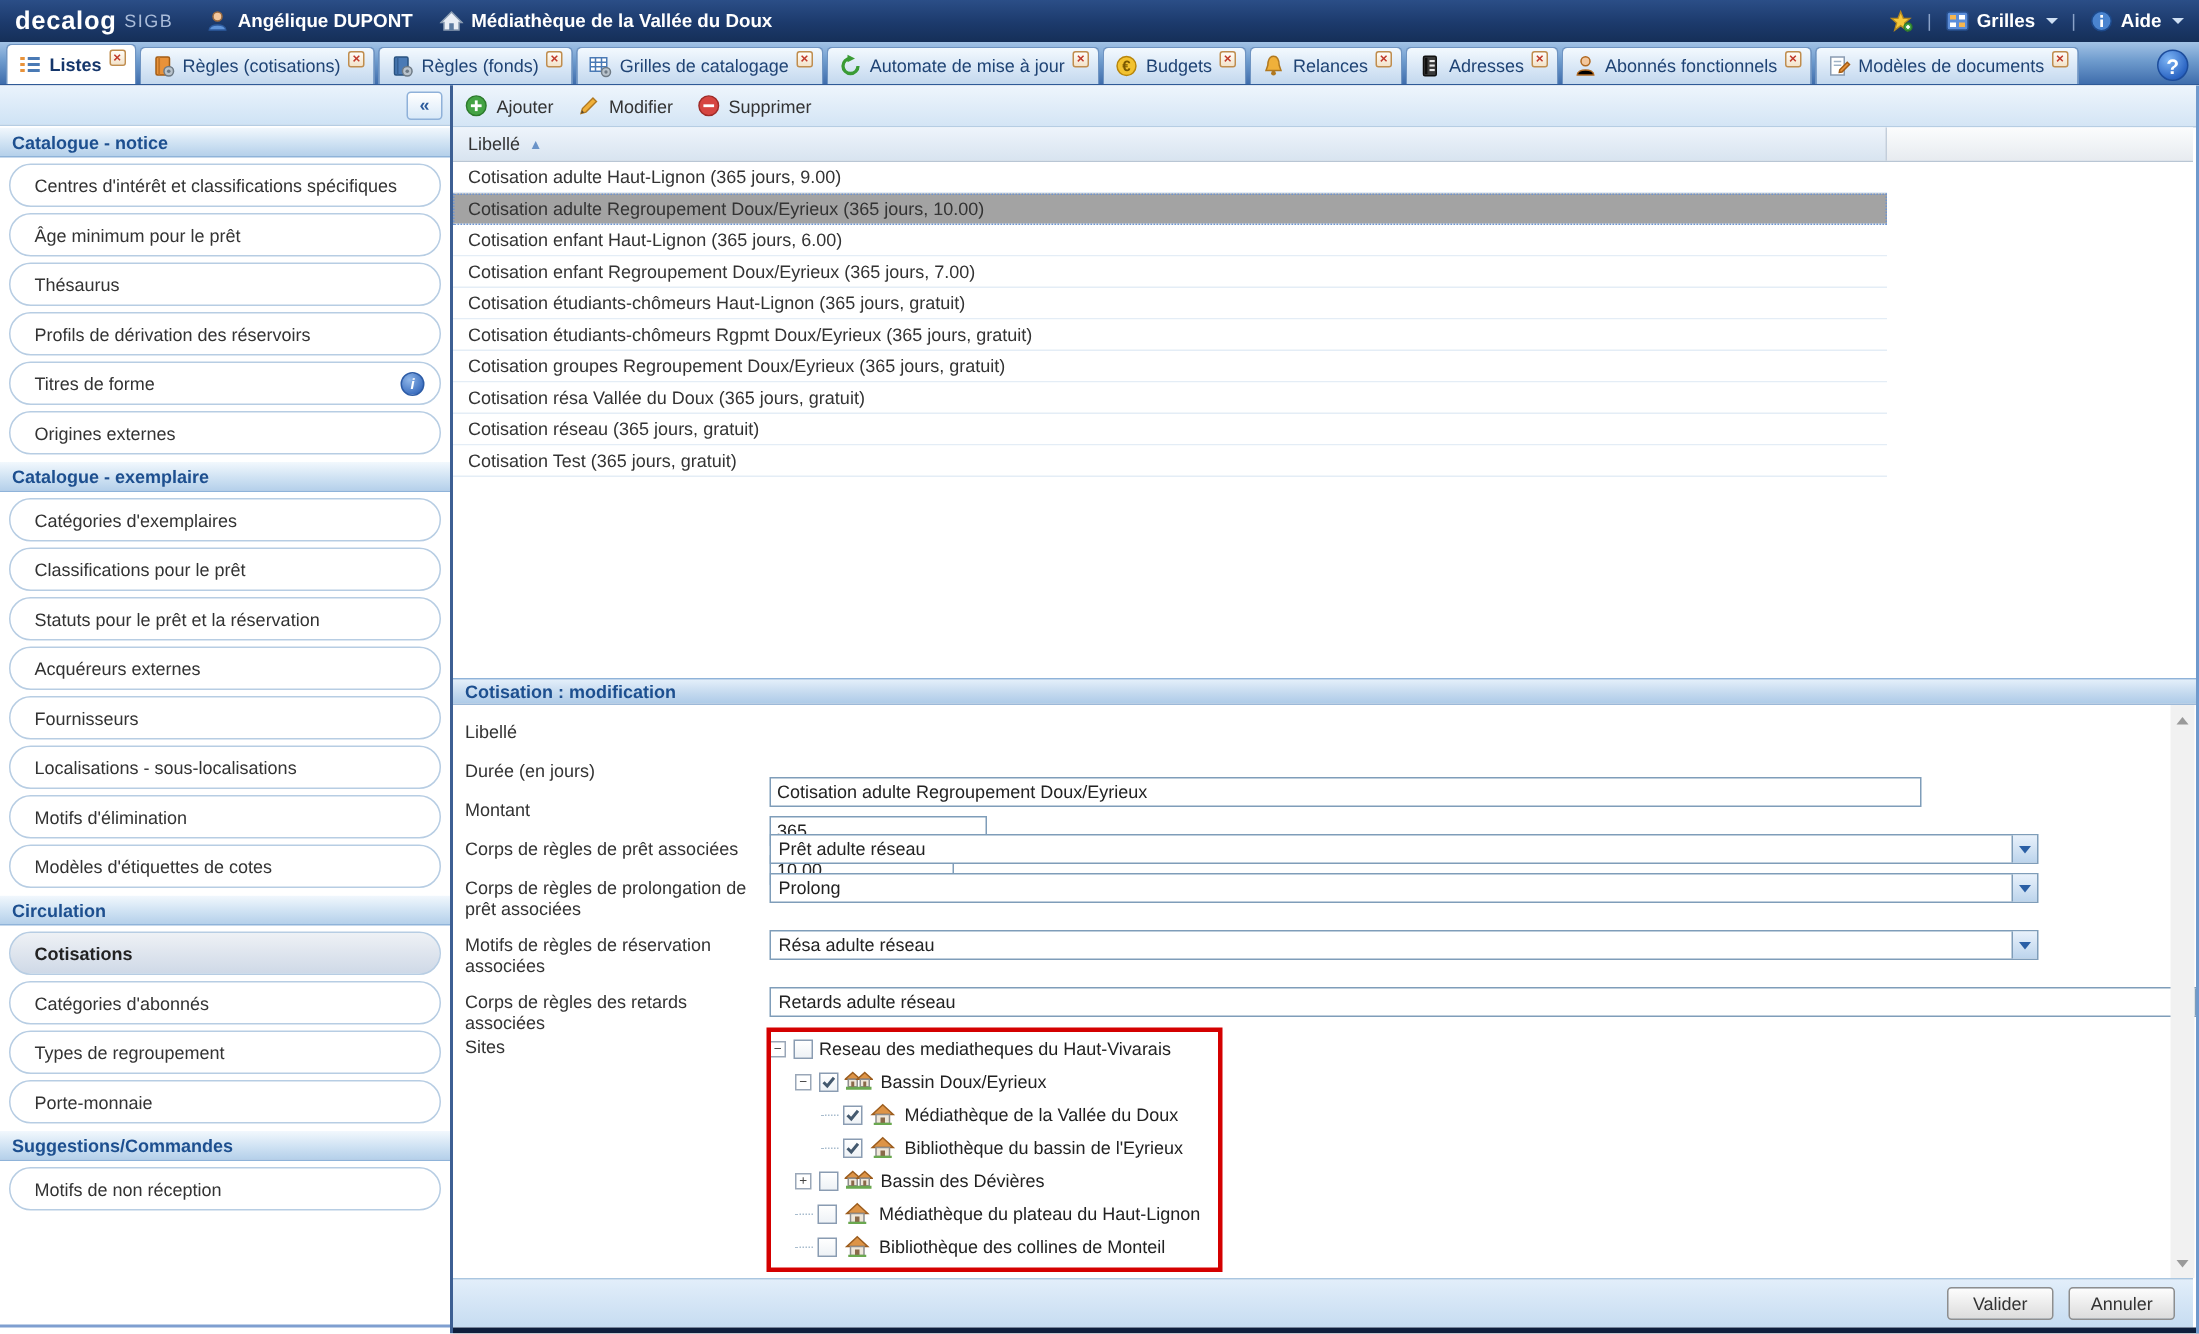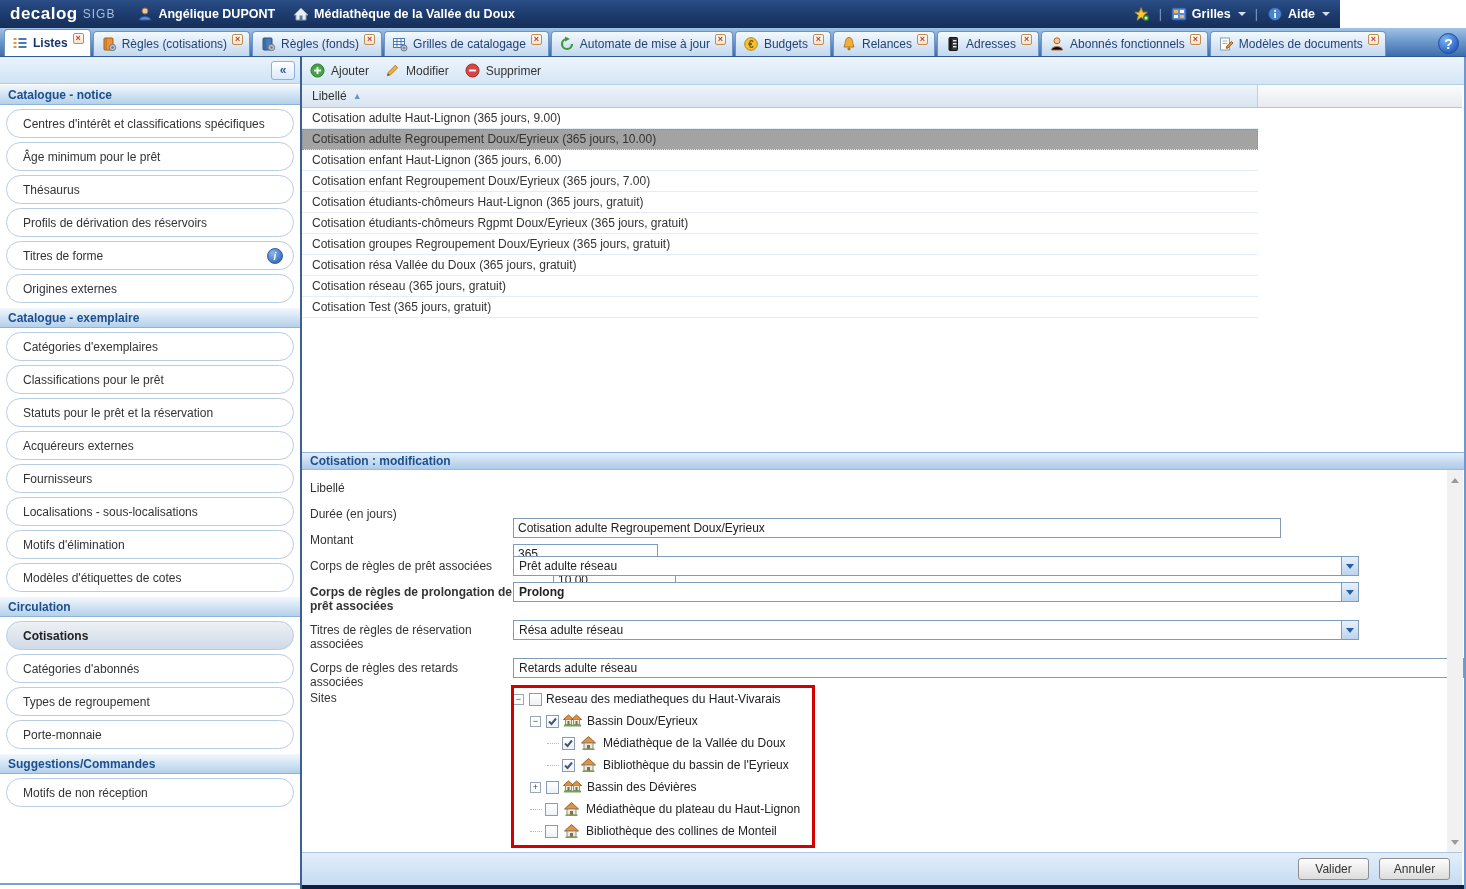--- a/index.html
+++ b/index.html
@@ -3,21 +3,21 @@
 <meta charset="utf-8">
 <style>
   * { box-sizing: border-box; margin:0; padding:0; }
   html,body { width:1466px; height:889px; }
   body {
     position:relative; overflow:hidden; background:#fff;
     font-family:"Liberation Sans", sans-serif; font-size:12px; color:#333;
   }
   
   #topbar {
-    position:absolute; left:0; top:0; width:1340px; height:28px;
+    position:absolute; left:0; top:0; width:1466px; height:28px;
     background:linear-gradient(180deg,#2b4e87 0%,#1c3a6c 55%,#152f58 100%);
     color:#fff; display:flex; align-items:center; padding:0 10px;
   }
   .logo { font-size:17px; font-weight:bold; letter-spacing:.5px; margin-right:5px; }
   .logo-suffix { font-size:12px; color:#aabcd9; margin-right:22px; letter-spacing:1px; }
   .topitem { display:flex; align-items:center; gap:5px; font-weight:bold; font-size:12.5px; margin-right:18px; }
   .topbar-right { margin-left:auto; display:flex; align-items:center; gap:9px; }
   .tsep { color:#8aa2c8; font-weight:normal; }
   .caret-down { width:0; height:0; border-left:4px solid transparent; border-right:4px solid transparent; border-top:4px solid #cfe0f4; margin-left:2px; }
   .ticon { display:inline-flex; width:16px; height:16px; }
@@ -481,34 +481,34 @@
   <div id="form-body">
     <div id="form-fields">
         <div class="frow" style="top: 8px;">
           <div class="flabel">Libellé</div>
           <input class="tinput" type="text" value="Cotisation adulte Regroupement Doux/Eyrieux" style="width: 768px;">
         </div>
         <div class="frow" style="top: 34px;">
           <div class="flabel">Durée (en jours)</div>
           <input class="tinput" type="text" value="365" style="width: 145px;">
         </div>
-        <div class="frow" style="top: 60px; gap: 40px;">
+        <div class="frow" style="top: 60px;">
           <div class="flabel">Montant</div>
           <input class="tinput" type="text" value="10.00" style="width: 123px;">
         </div>
         <div class="frow" style="top: 86px;">
           <div class="flabel">Corps de règles de prêt associées</div>
           <div class="sel" style="width: 846px;"><span>Prêt adulte réseau</span><span class="sel-arrow"></span></div>
         </div>
-        <div class="frow" style="top: 112px; font-weight: bold;">
+        <div class="frow" style="top: 112px;">
           <div class="flabel">Corps de règles de prolongation de prêt associées</div>
           <div class="sel" style="width: 846px;"><span>Prolong</span><span class="sel-arrow"></span></div>
         </div>
         <div class="frow" style="top: 150px;">
-          <div class="flabel">Titres de règles de réservation associées</div>
+          <div class="flabel">Motifs de règles de réservation associées</div>
           <div class="sel" style="width: 846px;"><span>Résa adulte réseau</span><span class="sel-arrow"></span></div>
         </div>
         <div class="frow" style="top: 188px;">
           <div class="flabel">Corps de règles des retards associées</div>
           <div class="sel" style="width: 968px;"><span>Retards adulte réseau</span><span class="sel-arrow"></span></div>
         </div>
       </div>
     <div class="frow" style="top:218px;">
       <div class="flabel">Sites</div>
     </div>

